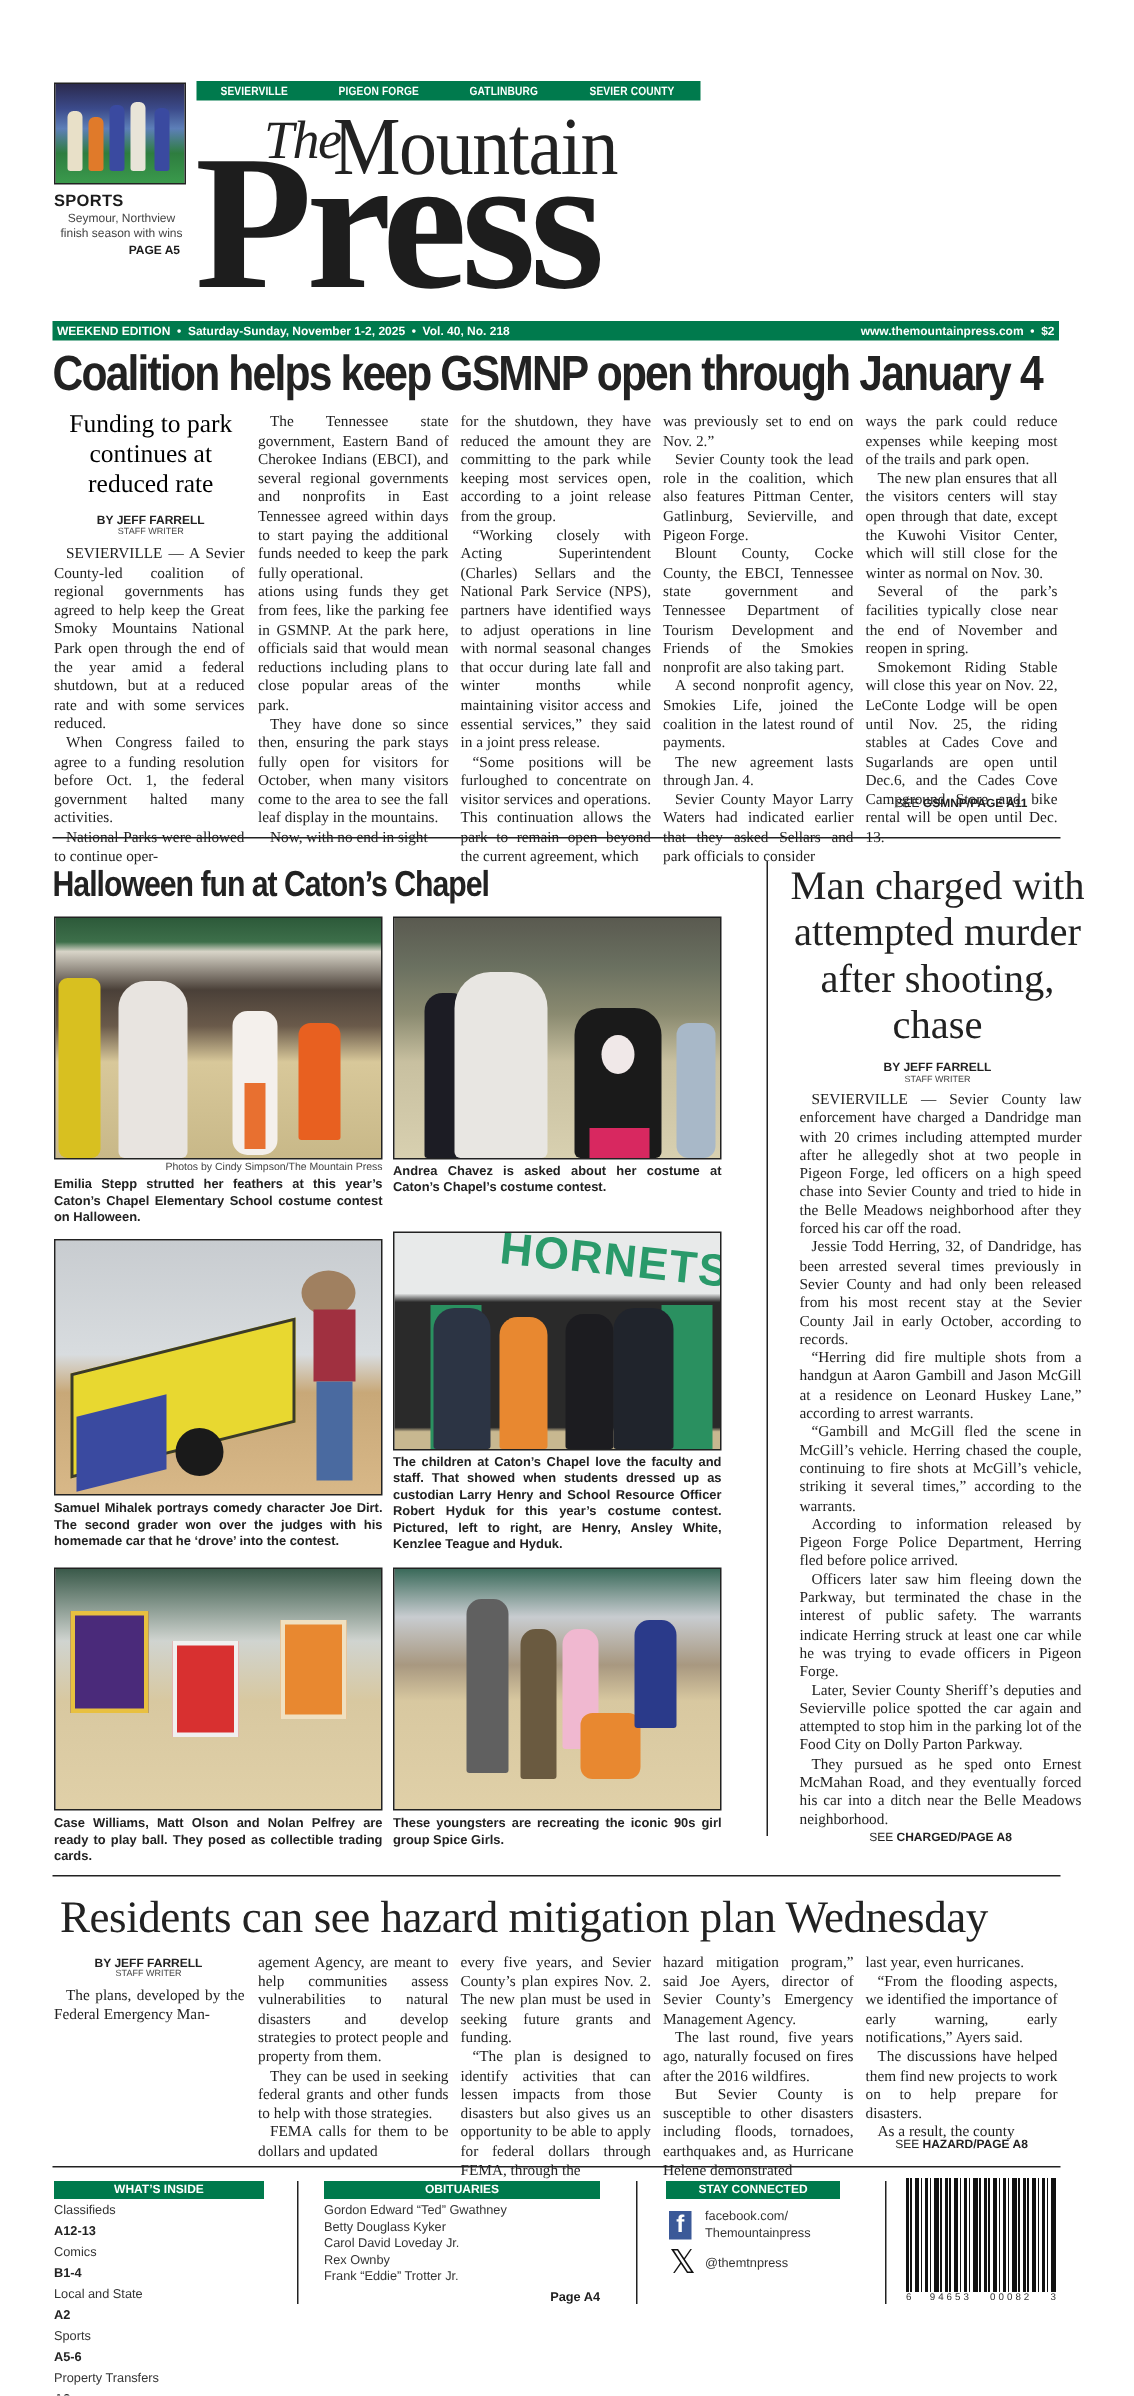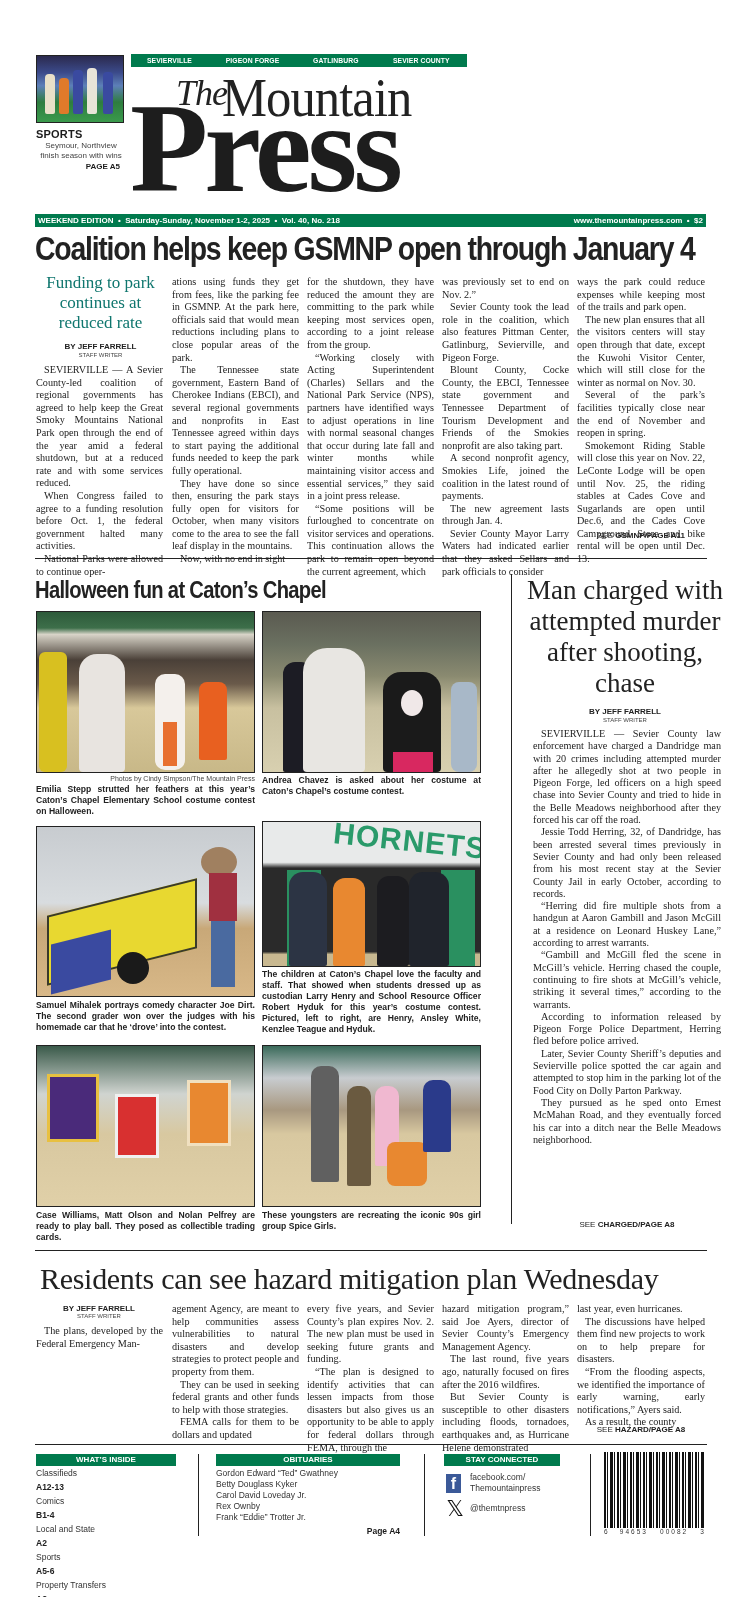--- a/index.html
+++ b/index.html
@@ -22,21 +22,21 @@
   #title-mountain { left: 222px; top: 66px; font: 55px "Liberation Serif", serif; color:#222; letter-spacing:-1px; transform: scaleX(.92); transform-origin: left top; }
   #title-press { left: 130px; top: 93px; font: bold 128px/110px "Liberation Serif", serif; color:#1d1d1d; letter-spacing:-4px; transform: scaleX(1.0); transform-origin:left top; }
 
   #dateline { left: 35px; top: 214px; width: 671px; height: 13px; display:flex; justify-content:space-between; align-items:center; padding: 0 3px; }
   #dateline span { color:#fff; font: bold 8px "Liberation Sans", sans-serif; }
 
   
   #lead-headline { left: 35px; top: 229px; width: 672px; font: bold 33px/40px "Liberation Sans", sans-serif; letter-spacing:-1.4px; color:#222; transform: scaleX(.86); transform-origin:left top; white-space:nowrap; }
   .col { position:absolute; font: 10.2px/12.6px "Liberation Serif", serif; text-align: justify; color:#222; hyphens:auto; }
   .col p { text-indent: 8px; }
-  #lead-deck { left: 38px; top: 273px; width: 125px; font: 17px/20px "Liberation Serif", serif; text-align:center; color:#0f766e; }
+  #lead-deck { left: 38px; top: 273px; width: 125px; font: 17px/20px "Liberation Serif", serif; text-align:center; color:#000000; }
   .byline { font: bold 8px "Liberation Sans", sans-serif; text-align:center; color:#222; }
   .byrole { font: 6px "Liberation Sans", sans-serif; text-align:center; color:#444; }
   .see { font: 8px "Liberation Sans", sans-serif; text-align:center; color:#222; }
   .see b { font-weight:bold; }
 
   .rule { position:absolute; background:#222; }
 
   
   #hw-headline { left: 35px; top: 576px; font: bold 24px "Liberation Sans", sans-serif; letter-spacing:-.8px; transform: scaleX(.84); transform-origin:left top; white-space:nowrap; color:#222; }
   .photo { position:absolute; border:1px solid #222; overflow:hidden; }
@@ -90,22 +90,22 @@
 <div class="abs" id="lead-deck">Funding to park continues at reduced rate</div>
 <div class="abs byline" style="left:38px;top:342px;width:125px;">BY JEFF FARRELL</div>
 <div class="abs byrole" style="left:38px;top:352px;width:125px;">STAFF WRITER</div>
 
 <div class="col" style="left:36px;top:364px;width:127px;">
   <p>SEVIERVILLE — A Sevier County-led coalition of regional governments has agreed to help keep the Great Smoky Mountains National Park open through the end of the year amid a federal shutdown, but at a reduced rate and with some services reduced.</p>
   <p>When Congress failed to agree to a funding resolution before Oct. 1, the federal government halted many activities.</p>
   <p>National Parks were allowed to continue oper-</p>
 </div>
 <div class="col" style="left:172px;top:276px;width:127px;">
+  <p>The Tennessee state government, Eastern Band of Cherokee Indians (EBCI), and several regional governments and nonprofits in East Tennessee agreed within days to start paying the additional funds needed to keep the park fully operational.</p>
   <p style="text-indent:0">ations using funds they get from fees, like the parking fee in GSMNP. At the park here, officials said that would mean reductions including plans to close popular areas of the park.</p>
-  <p>The Tennessee state government, Eastern Band of Cherokee Indians (EBCI), and several regional governments and nonprofits in East Tennessee agreed within days to start paying the additional funds needed to keep the park fully operational.</p>
   <p>They have done so since then, ensuring the park stays fully open for visitors for October, when many visitors come to the area to see the fall leaf display in the mountains.</p>
   <p>Now, with no end in sight</p>
 </div>
 <div class="col" style="left:307px;top:276px;width:127px;">
   <p style="text-indent:0">for the shutdown, they have reduced the amount they are committing to the park while keeping most services open, according to a joint release from the group.</p>
   <p>“Working closely with Acting Superintendent (Charles) Sellars and the National Park Service (NPS), partners have identified ways to adjust operations in line with normal seasonal changes that occur during late fall and winter months while maintaining visitor access and essential services,” they said in a joint press release.</p>
   <p>“Some positions will be furloughed to concentrate on visitor services and operations. This continuation allows the park to remain open beyond the current agreement, which</p>
 </div>
 <div class="col" style="left:442px;top:276px;width:127px;">
   <p style="text-indent:0">was previously set to end on Nov. 2.”</p>
@@ -190,20 +190,21 @@
 
 <div class="abs" id="man-headline">Man charged with attempted murder after shooting, chase</div>
 <div class="abs byline" style="left:520px;top:707px;width:210px;">BY JEFF FARRELL</div>
 <div class="abs byrole" style="left:520px;top:717px;width:210px;">STAFF WRITER</div>
 <div class="col" style="left:533px;top:728px;width:188px;line-height:12.3px;">
   <p>SEVIERVILLE — Sevier County law enforcement have charged a Dandridge man with 20 crimes including attempted murder after he allegedly shot at two people in Pigeon Forge, led officers on a high speed chase into Sevier County and tried to hide in the Belle Meadows neighborhood after they forced his car off the road.</p>
   <p>Jessie Todd Herring, 32, of Dandridge, has been arrested several times previously in Sevier County and had only been released from his most recent stay at the Sevier County Jail in early October, according to records.</p>
   <p>“Herring did fire multiple shots from a handgun at Aaron Gambill and Jason McGill at a residence on Leonard Huskey Lane,” according to arrest warrants.</p>
   <p>“Gambill and McGill fled the scene in McGill’s vehicle. Herring chased the couple, continuing to fire shots at McGill’s vehicle, striking it several times,” according to the warrants.</p>
   <p>According to information released by Pigeon Forge Police Department, Herring fled before police arrived.</p>
+  <p>Officers later saw him fleeing down the Parkway, but terminated the chase in the interest of public safety. The warrants indicate Herring struck at least one car while he was trying to evade officers in Pigeon Forge.</p>
   <p>Later, Sevier County Sheriff’s deputies and Sevierville police spotted the car again and attempted to stop him in the parking lot of the Food City on Dolly Parton Parkway.</p>
   <p>They pursued as he sped onto Ernest McMahan Road, and they eventually forced his car into a ditch near the Belle Meadows neighborhood.</p>
 </div>
 <div class="abs see" style="left:533px;top:1220px;width:188px;">
   <span>SEE </span><b>CHARGED/PAGE A8</b>
 </div>
 
 <div class="rule" style="left:35px;top:1250px;width:672px;height:1px;"></div>
 
 <div class="abs" id="haz-headline">Residents can see hazard mitigation plan Wednesday</div>
@@ -222,22 +223,22 @@
   <p style="text-indent:0">every five years, and Sevier County’s plan expires Nov. 2. The new plan must be used in seeking future grants and funding.</p>
   <p>“The plan is designed to identify activities that can lessen impacts from those disasters but also gives us an opportunity to be able to apply for federal dollars through FEMA, through the</p>
 </div>
 <div class="col" style="left:442px;top:1303px;width:127px;">
   <p style="text-indent:0">hazard mitigation program,” said Joe Ayers, director of Sevier County’s Emergency Management Agency.</p>
   <p>The last round, five years ago, naturally focused on fires after the 2016 wildfires.</p>
   <p>But Sevier County is susceptible to other disasters including floods, tornadoes, earthquakes and, as Hurricane Helene demonstrated</p>
 </div>
 <div class="col" style="left:577px;top:1303px;width:128px;">
   <p style="text-indent:0">last year, even hurricanes.</p>
+  <p>“From the flooding aspects, we identified the importance of early warning, early notifications,” Ayers said.</p>
   <p>The discussions have helped them find new projects to work on to help prepare for disasters.</p>
-  <p>“From the flooding aspects, we identified the importance of early warning, early notifications,” Ayers said.</p>
   <p>As a result, the county</p>
 </div>
 <div class="abs see" style="left:577px;top:1425px;width:128px;">
   <span>SEE </span><b>HAZARD/PAGE A8</b>
 </div>
 
 <div class="rule" style="left:35px;top:1444px;width:672px;height:1px;"></div>
 
 <div class="boxhead green" style="left:36px;top:1454px;width:140px;">WHAT’S INSIDE</div>
 <div class="abs" style="left:36px;top:1466px;width:138px;">

